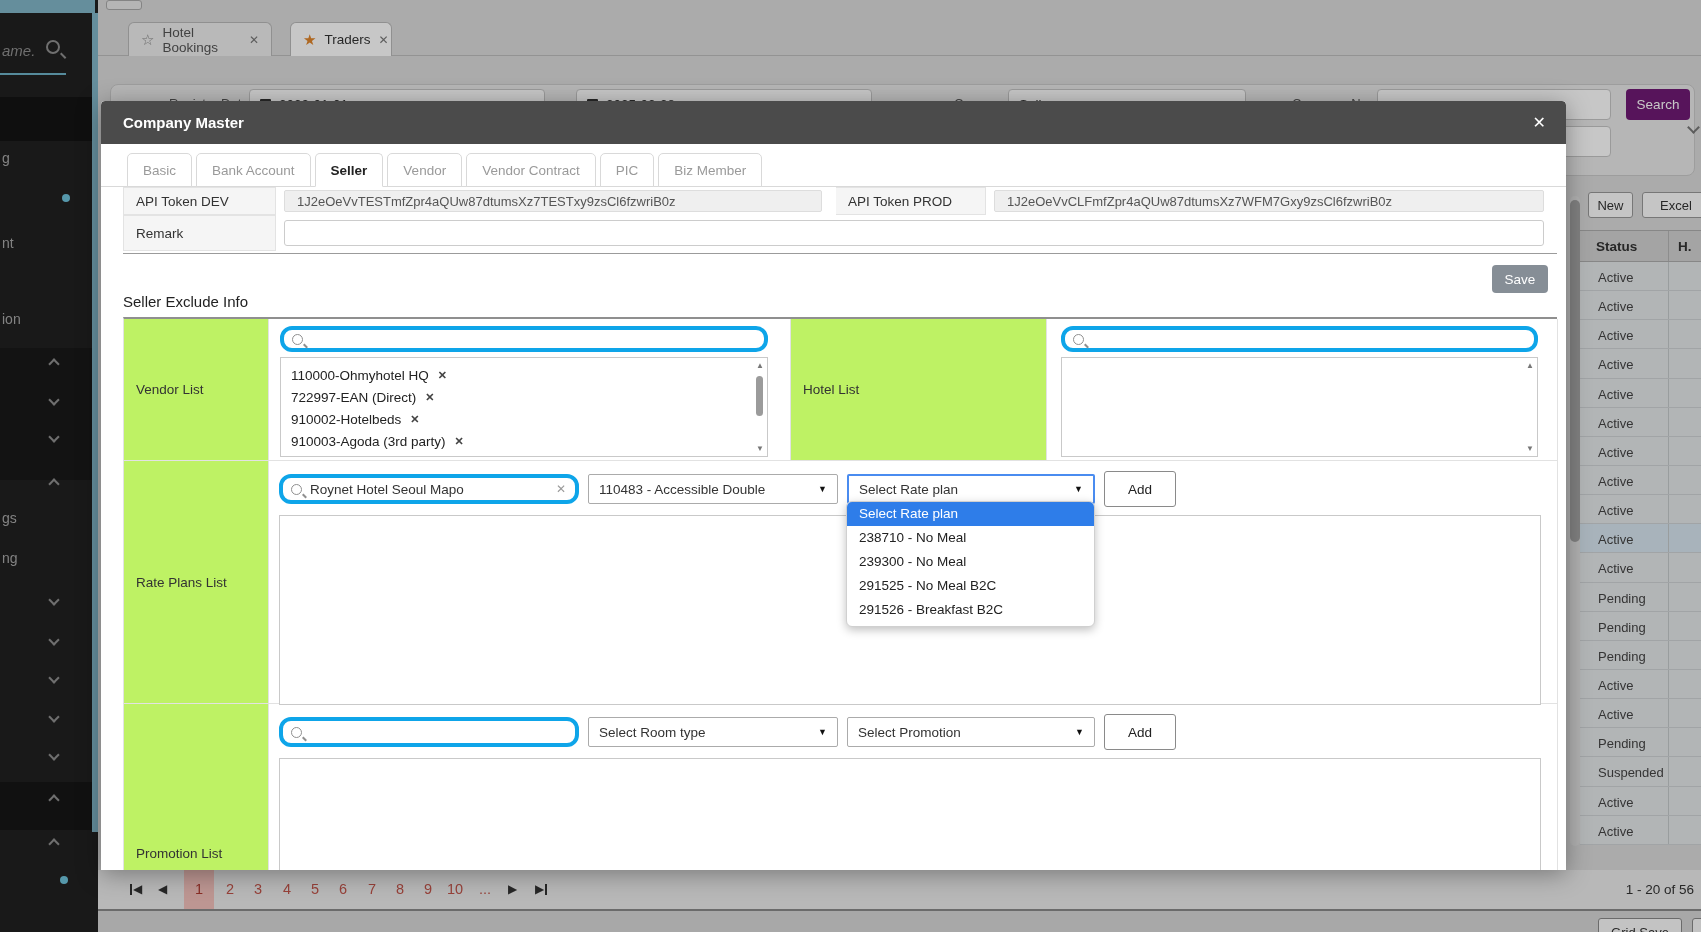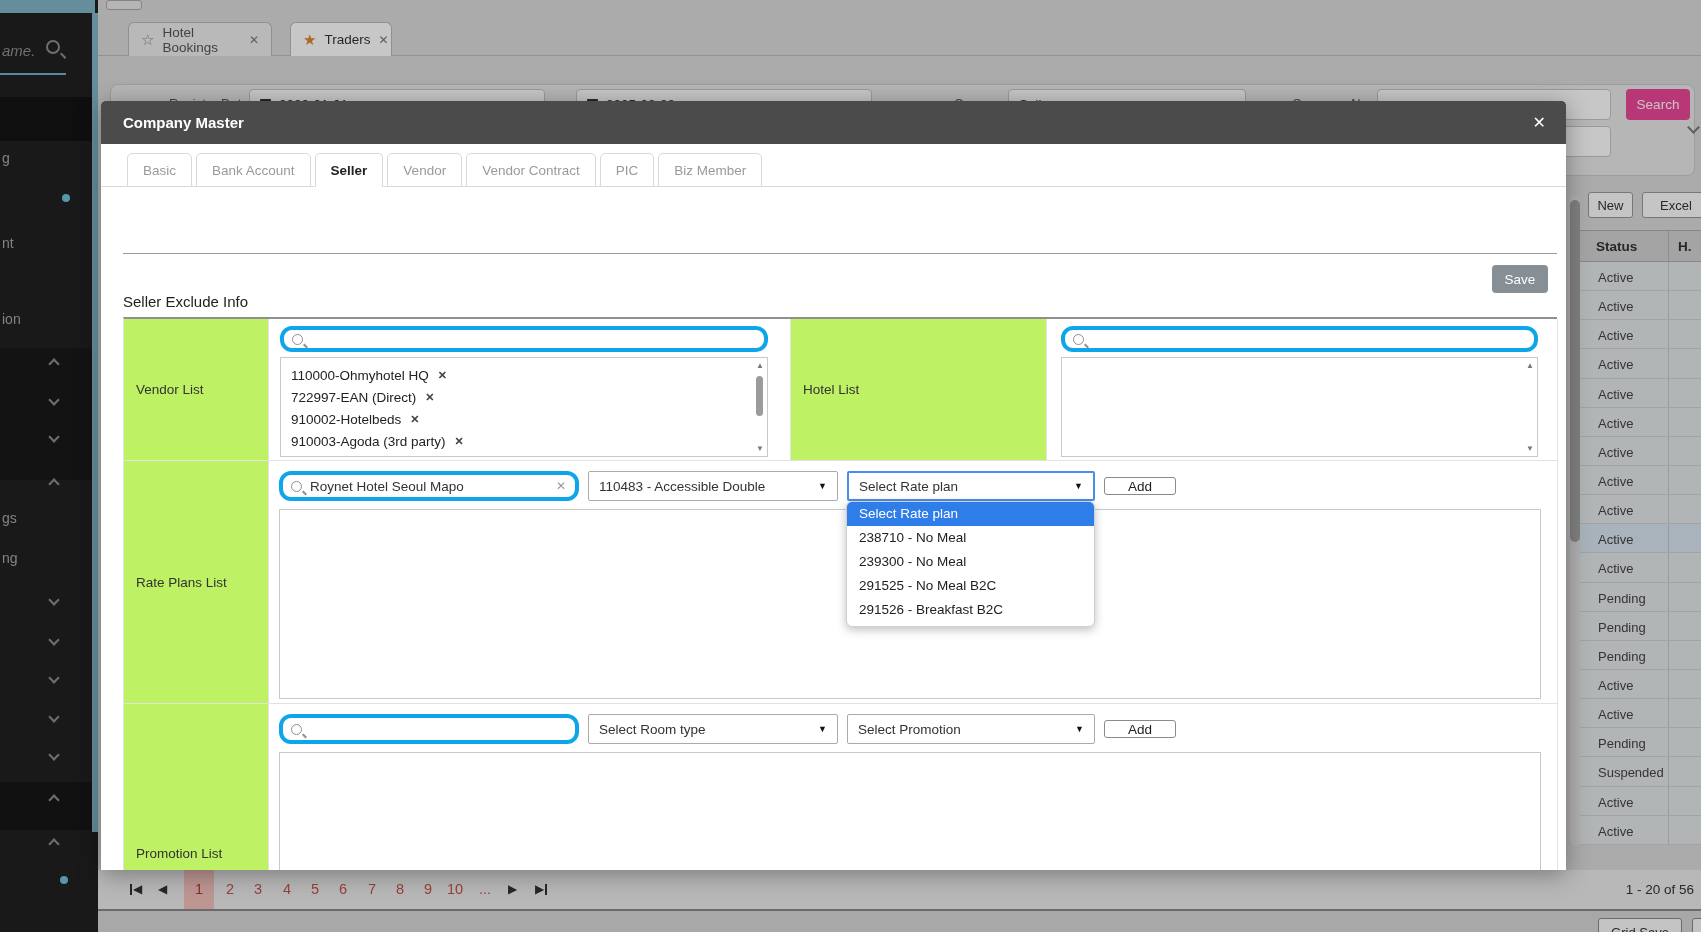--- a/index.html
+++ b/index.html
@@ -33,21 +33,21 @@
   #tab2 { left:192px; width:102px; background:#ffffff; color:#333; }
   .star-o { color:#8a8a8a; font-size:15px; }
   .star-f { color:#e0862c; font-size:15px; }
   .tabx { color:#777; font-size:12px; cursor:pointer; }
 
   
   #filterpanel { position:absolute; left:12px; top:84px; width:1585px; height:92px; background:#e9e9e9; border:1px solid #c9c9c9; border-radius:8px; }
   .flabel { position:absolute; top:11px; font-size:13px; color:#555; }
   .finput { position:absolute; top:4px; height:31px; background:#fff; border:1px solid #c6c6c6; border-radius:4px; font-size:13.5px; color:#333; display:flex; align-items:center; padding:0 10px; gap:8px; }
   .cal { display:inline-block; width:11px; height:11px; background:#333; border-radius:1px; }
-  #searchbtn { position:absolute; left:1515px; top:4px; width:64px; height:31px; background:#ec4899; color:#fff; border:none; border-radius:4px; font-size:13.5px; font-family:inherit; }
+  #searchbtn { position:absolute; left:1515px; top:4px; width:64px; height:31px; background:#701a75; color:#fff; border:none; border-radius:4px; font-size:13.5px; font-family:inherit; }
   .fchev { position:absolute; left:1578px; top:38px; width:9px; height:9px; border-right:2px solid #777; border-bottom:2px solid #777; transform:rotate(45deg); }
 
   
   .gbtn { position:absolute; top:192px; height:26px; background:#fdfdfd; border:1px solid #999; border-radius:3px; font-size:13px; color:#333; font-family:inherit; }
   #newbtn { left:1490px; width:45px; }
   #excelbtn { left:1544px; width:68px; }
   #gridhead { position:absolute; left:1482px; top:230px; width:121px; height:32px; background:#d2d2d2; border-top:1px solid #adadad; border-bottom:1px solid #adadad; font-size:13.5px; font-weight:bold; color:#333; }
   #gridhead .hstatus { position:absolute; left:16px; top:8px; }
   #gridhead .hh { position:absolute; left:98px; top:8px; }
   #gridhead::after { content:""; position:absolute; left:88px; top:0; bottom:0; width:1px; background:#b5b5b5; }
@@ -117,21 +117,21 @@
   #hotelcell .searchbox { margin:7px 0 0 14px; width:477px; }
   #hotellist { margin:5px 0 0 14px; width:477px; height:100px; }
 
   .ctrlrow { display:flex; gap:9px; margin:10px 0 0 10px; align-items:center; }
   .ctrlrow .searchbox { width:300px; height:30px; }
   .clearx { position:absolute; right:9px; color:#9a9a9a; font-size:12px; cursor:pointer; }
   .sel { }
   .selectbox { width:250px; height:30px; background:#fff; border:1px solid #ababab; border-radius:2px; display:flex; align-items:center; padding:0 10px; font-size:13.5px; color:#333; position:relative; }
   .selectbox .caret { position:absolute; right:10px; font-size:9px; color:#111; }
   .selectbox.focused { width:248px; border:2px solid #4a8cf0; }
-  .addbtn { width:72px; height:18px; background:#fff; border:1px solid #8a8a8a; border-radius:3px; font-size:13.5px; color:#222; font-family:inherit; }
+  .addbtn { width:72px; height:36px; background:#fff; border:1px solid #8a8a8a; border-radius:3px; font-size:13.5px; color:#222; font-family:inherit; }
   .bigbox { margin:8px 0 0 10px; width:1262px; background:#fff; border:1px solid #c9c9c9; }
   #rateplanbox { height:190px; }
   #promobox { height:122px; }
 
   #ratemenu { position:absolute; left:745px; top:400px; width:249px; background:#fff; border:1px solid #d0d0d0; border-radius:6px; box-shadow:0 3px 10px rgba(0,0,0,0.25); z-index:70; overflow:hidden; padding-bottom:4px; }
   .opt { height:24px; line-height:24px; padding-left:12px; font-size:13.5px; color:#222; }
   .opt.hl { background:#2e7de9; color:#fff; }
 </style>
 </head>
 <body>
@@ -321,20 +321,34 @@
   <div id="mtabs">
     <div class="mtab">Basic</div>
     <div class="mtab">Bank Account</div>
     <div class="mtab active">Seller</div>
     <div class="mtab">Vendor</div>
     <div class="mtab">Vendor Contract</div>
     <div class="mtab">PIC</div>
     <div class="mtab">Biz Member</div>
   </div>
 
+  <div id="tokengrid">
+    <div class="tcell tlabel row1">API Token DEV</div>
+    <div class="tcell tval row1">
+        <input class="tokinput" readonly="" value="1J2eOeVvTESTmfZpr4aQUw87dtumsXz7TESTxy9zsCl6fzwriB0z" style="">
+      </div>
+    <div class="tcell tlabel row1">API Token PROD</div>
+    <div class="tcell tval row1">
+        <input class="tokinput" readonly="" value="1J2eOeVvCLFmfZpr4aQUw87dtumsXz7WFM7Gxy9zsCl6fzwriB0z" style="">
+      </div>
+    <div class="tcell tlabel row2">Remark</div>
+    <div class="tcell tval row2" style="grid-column:2/5;">
+        <input class="remarkinput" value="" style="">
+      </div>
+  </div>
 
   <div id="sectionline"></div>
   <button id="savebtn">Save</button>
   <div id="sectitle">Seller Exclude Info</div>
 
   <div id="excludetable">
 
     <div class="xcell xlabel r1">Vendor List</div>
     <div class="xcell r1" id="vendorcell">
       <div class="searchbox">

